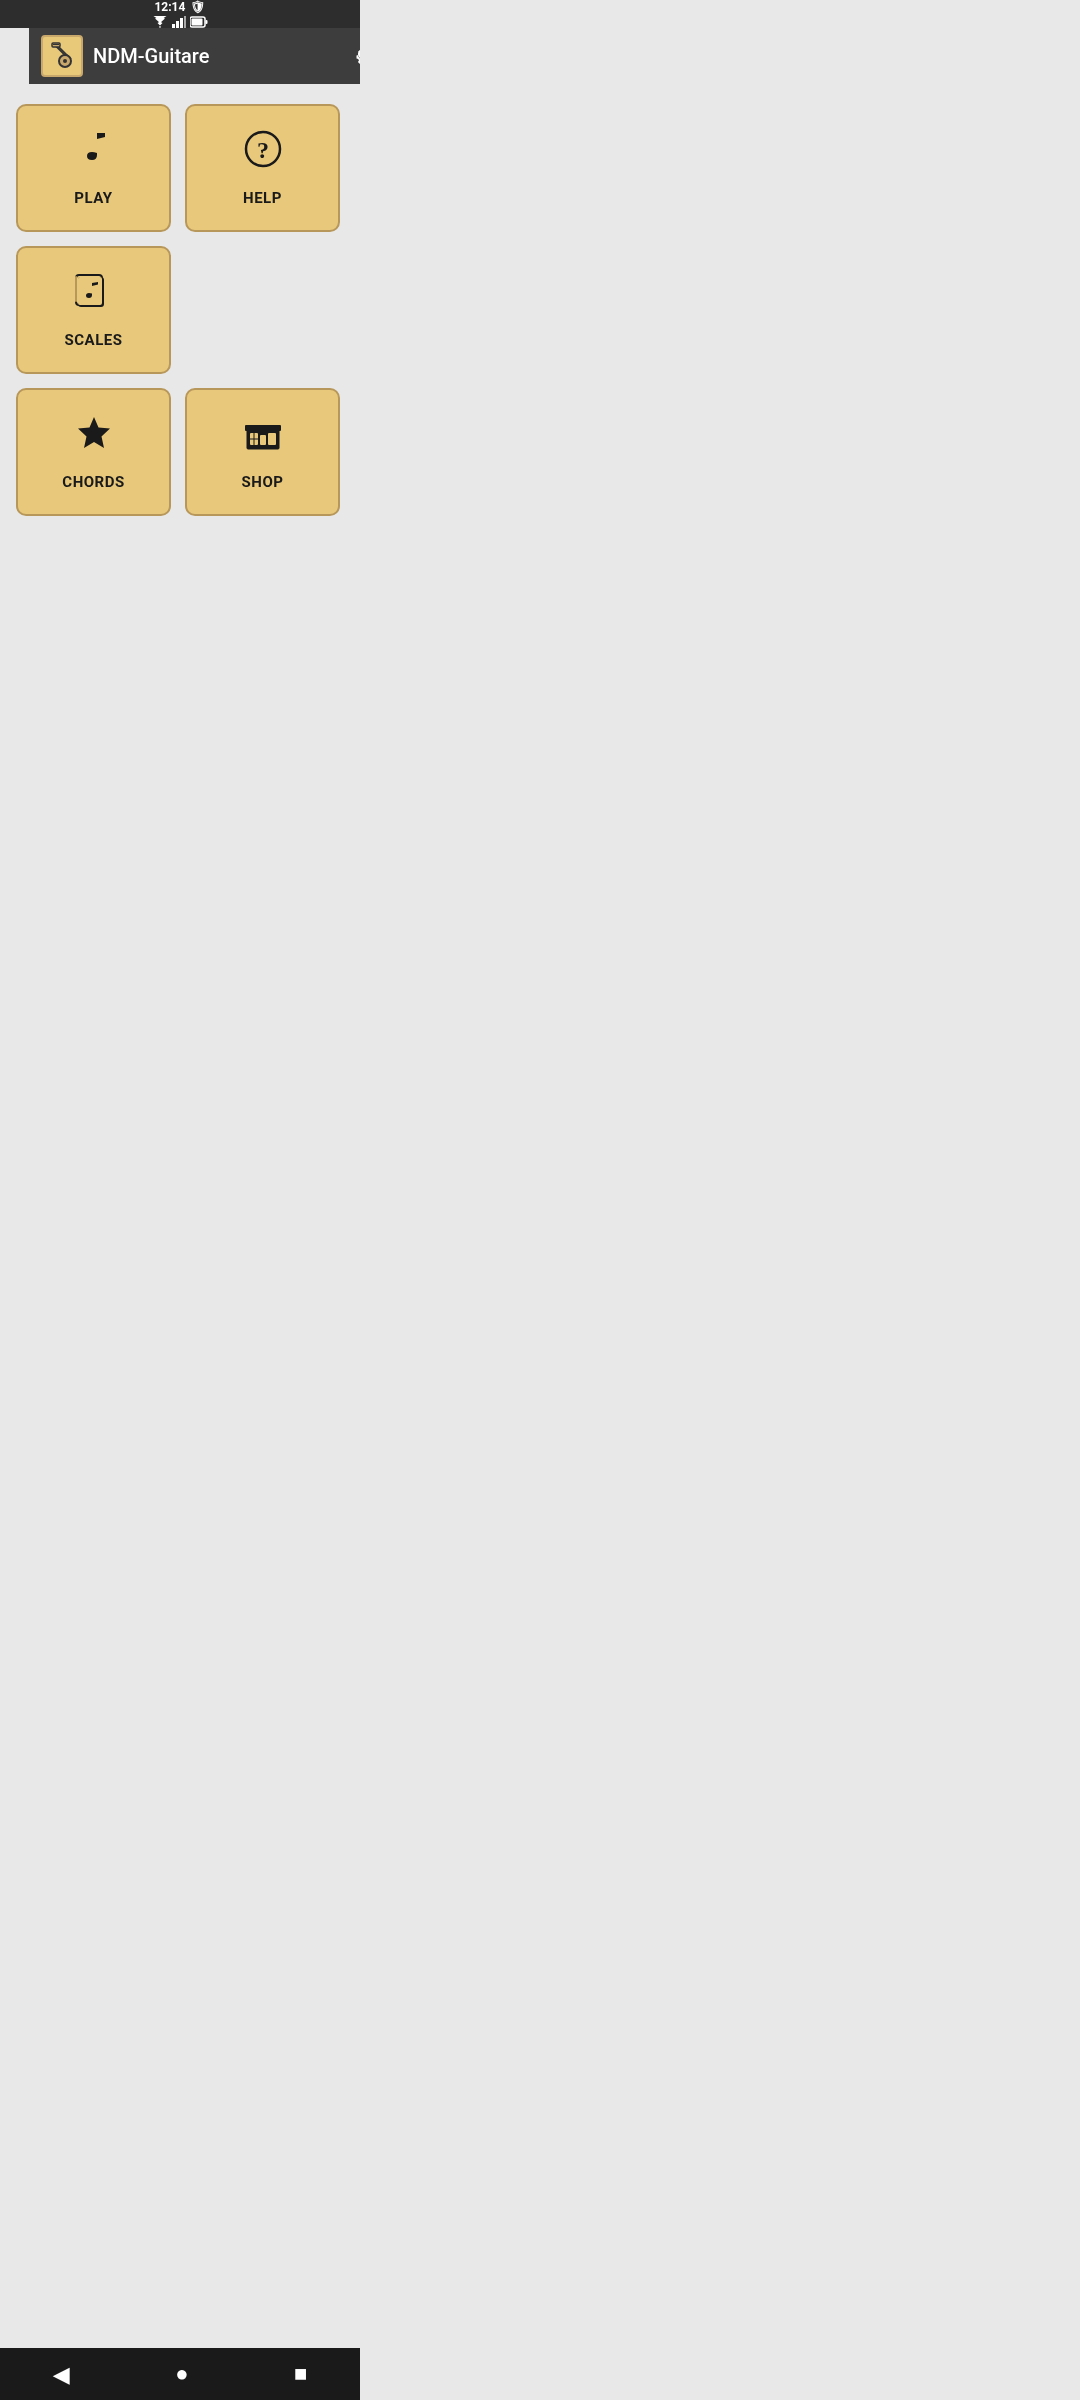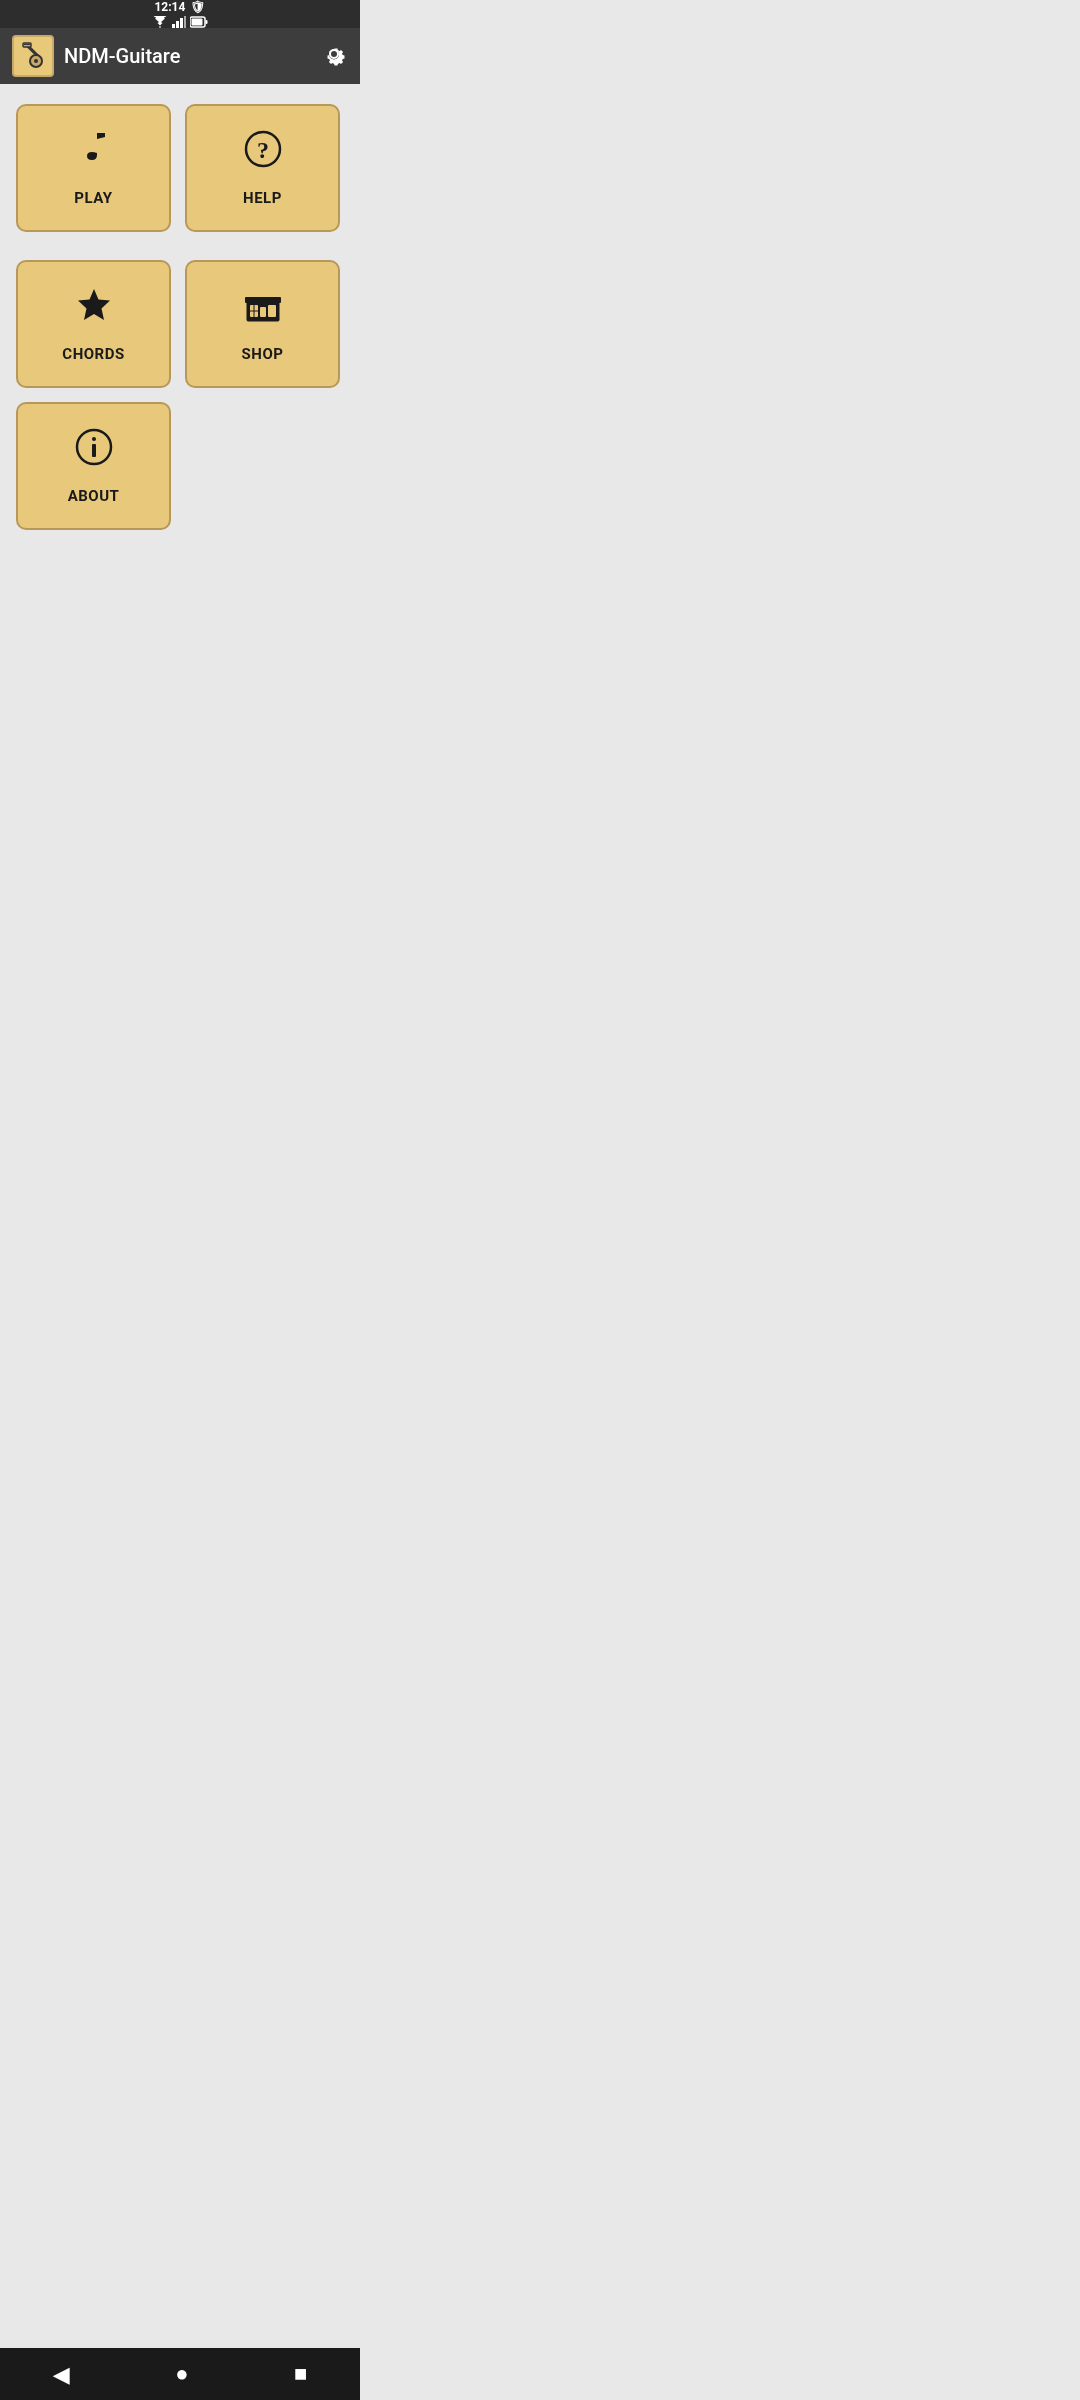--- a/index.html
+++ b/index.html
@@ -47,20 +47,21 @@
 
     
     .app-bar {
       width: 100%;
       height: 56px;
       background: #3d3d3d;
       display: flex;
       align-items: center;
       padding: 0 12px;
       justify-content: space-between;
+      margin-left: 29px;
     }
 
     .app-bar-left {
       display: flex;
       align-items: center;
       gap: 10px;
     }
 
     .app-icon {
       width: 42px;
@@ -216,20 +217,32 @@
           <text x="14" y="29" font-size="24" font-weight="bold" fill="#1a1a1a" font-family="serif">?</text>
         </svg>
       </div>
       <span class="menu-button-label">HELP</span>
     </div>
   </div>
 
   <div class="button-row">
 
 
+    <div class="menu-button">
+      <div class="menu-button-icon">
+        <svg width="40" height="40" viewBox="0 0 40 40" fill="#1a1a1a">
+          <rect x="4" y="6" width="26" height="30" rx="3" fill="#1a1a1a"></rect>
+          <rect x="2" y="4" width="26" height="30" rx="3" fill="none" stroke="#1a1a1a" stroke-width="2"></rect>
+          <rect x="4" y="6" width="24" height="28" rx="2" fill="#e8c87a"></rect>
+          <path d="M18 12 L18 24 Q18 27 15 27 Q12 27 12 24.5 Q12 22 15 22 Q16.5 22 18 22.5 L18 15 L24 13.5 L24 11 Z" fill="#1a1a1a"></path>
+          <rect x="1" y="5" width="2" height="26" rx="1" fill="#b8975a"></rect>
+        </svg>
+      </div>
+      <span class="menu-button-label">SCALES</span>
+    </div>
   </div>
 
   <div class="button-row">
 
     <div class="menu-button">
       <div class="menu-button-icon">
         <svg width="40" height="40" viewBox="0 0 40 40" fill="#1a1a1a">
 
           <polygon points="20,4 24.5,14.5 36,15.5 27.5,23.5 30,35 20,29 10,35 12.5,23.5 4,15.5 15.5,14.5" fill="#1a1a1a"></polygon>
         </svg>
@@ -252,33 +265,20 @@
           <rect x="17" y="22" width="6" height="10" rx="1" fill="#e8c87a"></rect>
 
           <line x1="11" y1="20" x2="11" y2="32" stroke="#1a1a1a" stroke-width="1"></line>
           <line x1="7" y1="26" x2="15" y2="26" stroke="#1a1a1a" stroke-width="1"></line>
         </svg>
       </div>
       <span class="menu-button-label">SHOP</span>
     </div>
   </div>
 
-  <div class="button-row">
-
-    <div class="menu-button">
-      <div class="menu-button-icon">
-        <svg width="40" height="40" viewBox="0 0 40 40" fill="none">
-          <circle cx="20" cy="20" r="17" stroke="#1a1a1a" stroke-width="2.5"></circle>
-          <circle cx="20" cy="12" r="2" fill="#1a1a1a"></circle>
-          <rect x="18" y="17" width="4" height="13" rx="1" fill="#1a1a1a"></rect>
-        </svg>
-      </div>
-      <span class="menu-button-label">ABOUT</span>
-    </div>
-  </div>
 
 </div>
 
 <div class="nav-bar">
   <span class="nav-icon">◀</span>
   <span class="nav-icon">●</span>
   <span class="nav-icon">■</span>
 </div>
 
 </body></html>

